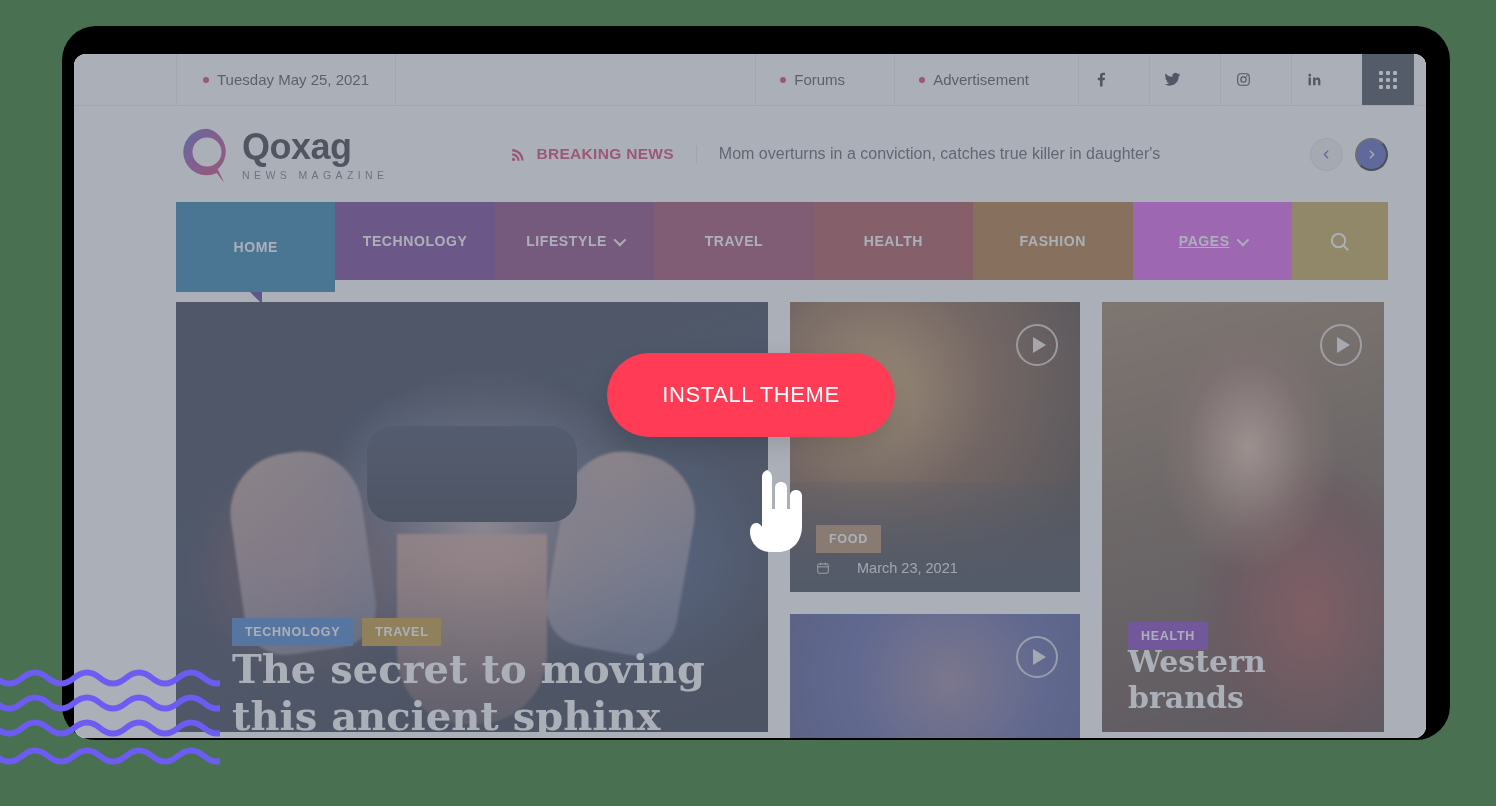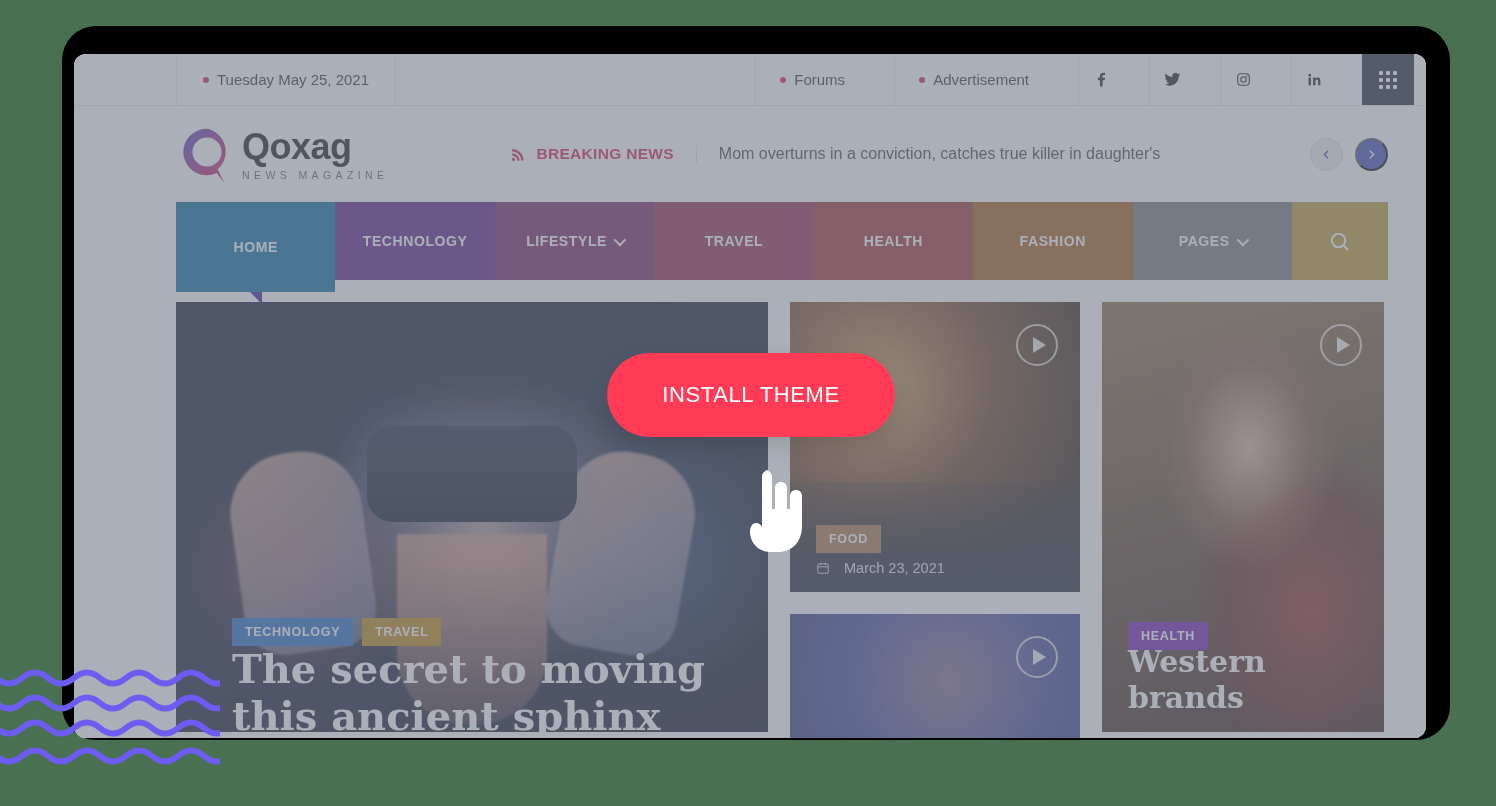--- a/index.html
+++ b/index.html
@@ -202,21 +202,21 @@
     border-left:13px solid rgba(255,255,255,0.9);
     border-top:8px solid transparent; border-bottom:8px solid transparent;
     margin-left:4px;
   }
   .card-body{ position:absolute; left:26px; right:20px; bottom:16px; z-index:6; }
   .card-title{
     font-family:"DejaVu Serif", serif; font-weight:bold;
     font-size:23px; line-height:1.22; color:#fff; margin-top:11px;
   }
   .card-date{
-    display:flex; align-items:center; gap:14px; margin-top:13px;
+    display:flex; align-items:center; gap:27px; margin-top:13px;
     font-size:14.5px; color:#e3e5ea;
   }
   .cal-ico svg{ width:14px; height:14px; stroke:#e3e5ea; fill:none; stroke-width:1.6; display:block; }
 
   .right-title{
     font-family:"DejaVu Serif", serif; font-weight:bold;
     font-size:30px; line-height:1.2; color:#fff;
   }
 
   
@@ -356,21 +356,21 @@
           </a>
           <a class="nav-item" style="background: rgb(142, 39, 83);">
             <span>TRAVEL</span>
           </a>
           <a class="nav-item" style="background: rgb(155, 47, 52);">
             <span>HEALTH</span>
           </a>
           <a class="nav-item" style="background: rgb(162, 91, 22);">
             <span>FASHION</span>
           </a>
-          <a class="nav-item" style="background: #737373;">
+          <a class="nav-item" style="background: #d946ef; text-decoration: underline;">
             <span>PAGES</span>
             <span class="caret"></span>
           </a>
           <div class="nav-search" style="background: rgb(176, 143, 51); filter: brightness(1.06);">
             <svg viewBox="0 0 24 24">
               <circle cx="11" cy="11" r="7"></circle>
               <path d="M16.5 16.5L21 21"></path>
             </svg>
           </div>
         </nav>

